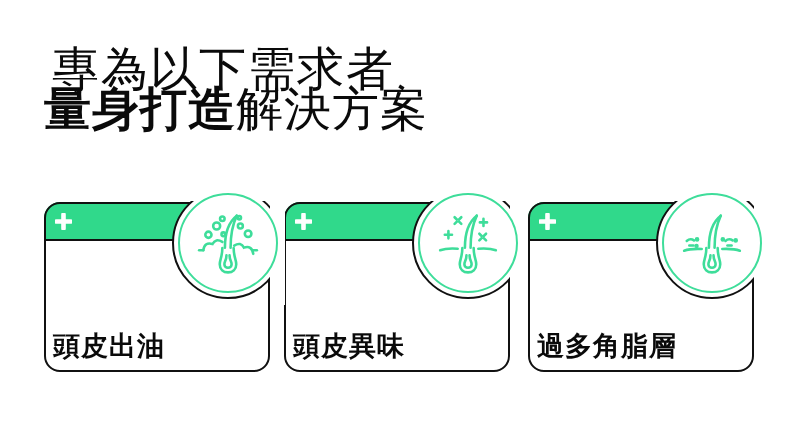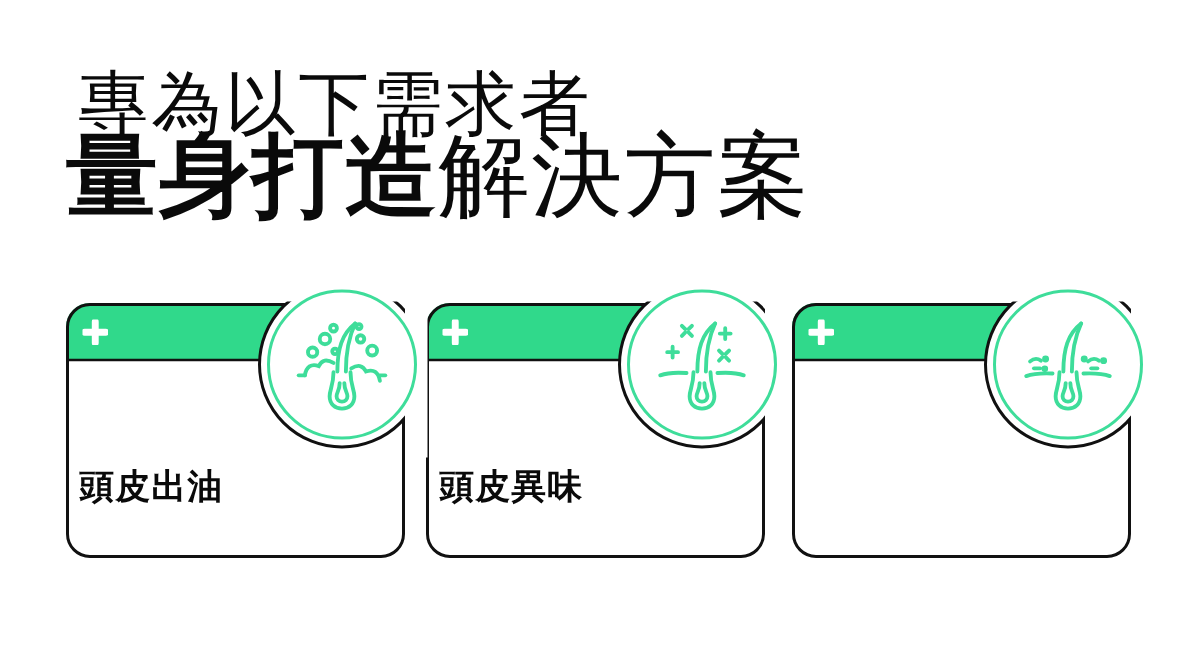--- a/index.html
+++ b/index.html
@@ -12,21 +12,21 @@
   body{
     width:800px;height:447px;position:relative;overflow:hidden;
     font-family:"Liberation Sans","DejaVu Sans",sans-serif;color:var(--ink);
   }
   .h-small{
     position:absolute;left:52px;top:38px;
     font-size:47px;font-weight:500;letter-spacing:2px;white-space:nowrap;
   }
   .h-big{
     position:absolute;left:44px;top:82px;
-    font-size:61px;letter-spacing:1px;white-space:nowrap;line-height:1.15;
+    font-size:47px;letter-spacing:1px;white-space:nowrap;line-height:1.15;
   }
   .h-big .b{font-weight:900;}
   .h-big .r{font-weight:400;}
 
   .card{position:absolute;top:202px;width:226px;height:170px;}
   .card.c1{left:44px;}
   .card.c2{left:284px;text-align:right;}
   .card.c3{left:528px;}
 
   .card-fill{position:absolute;inset:0;background:#fff;border-radius:16px;z-index:0;}
@@ -51,22 +51,22 @@
   .cover-right{position:absolute;top:-19px;right:-15px;width:15px;height:122px;background:#fff;z-index:5;}
 
   .badge{
     position:absolute;width:100px;height:100px;top:-9px;right:-8px;box-sizing:border-box;
     background:#fff;border:2px solid var(--icon-green);border-radius:50%;z-index:6;
     display:flex;align-items:center;justify-content:center;
   }
   .badge svg{display:block;}
 
   .card-label{
-    position:absolute;left:9px;bottom:32px;z-index:2;
-    font-size:23px;font-weight:800;letter-spacing:1px;white-space:nowrap;
+    position:absolute;left:9px;bottom:8px;z-index:2;
+    font-size:27px;font-weight:800;letter-spacing:1px;white-space:nowrap;
   }
 </style>
 </head>
 <body>
 
 <div class="h-small">專為以下需求者</div>
 <div class="h-big"><span class="b">量身打造</span><span class="r">解決方案</span></div>
 
 <div class="card c1">
   <div class="card-fill"></div>
@@ -154,13 +154,14 @@
       <path d="M45 30 q3.5 -3 7 -0.5"></path>
       <circle cx="42.5" cy="28.5" r="1" fill="#3edd9a"></circle>
       <circle cx="55" cy="29.5" r="1" fill="#3edd9a"></circle>
       <path d="M47 34.5 h4"></path>
       <path d="M26.5 37 C26.5 45 24 48.5 24 52.5 C24 57.5 27.5 60.5 32 60.5 C36.5 60.5 40 57.5 40 52.5 C40 48.5 37.5 45 37.5 37"></path>
       <path d="M30.5 44 C30.5 48.5 28.5 50 28.5 52.5 C28.5 54.5 30 56 32 56 C34 56 35.5 54.5 35.5 52.5 C35.5 50 33.5 48.5 33.5 44"></path>
       <path d="M29 36.5 C29 22 32 12 40.5 5.5"></path>
       <path d="M34.5 36.5 C34.5 24 36.5 14 40.5 5.5"></path>
     </svg>
   </div>
+  <div class="card-label">過多角脂層</div>
 </div>
 
 </body></html>

